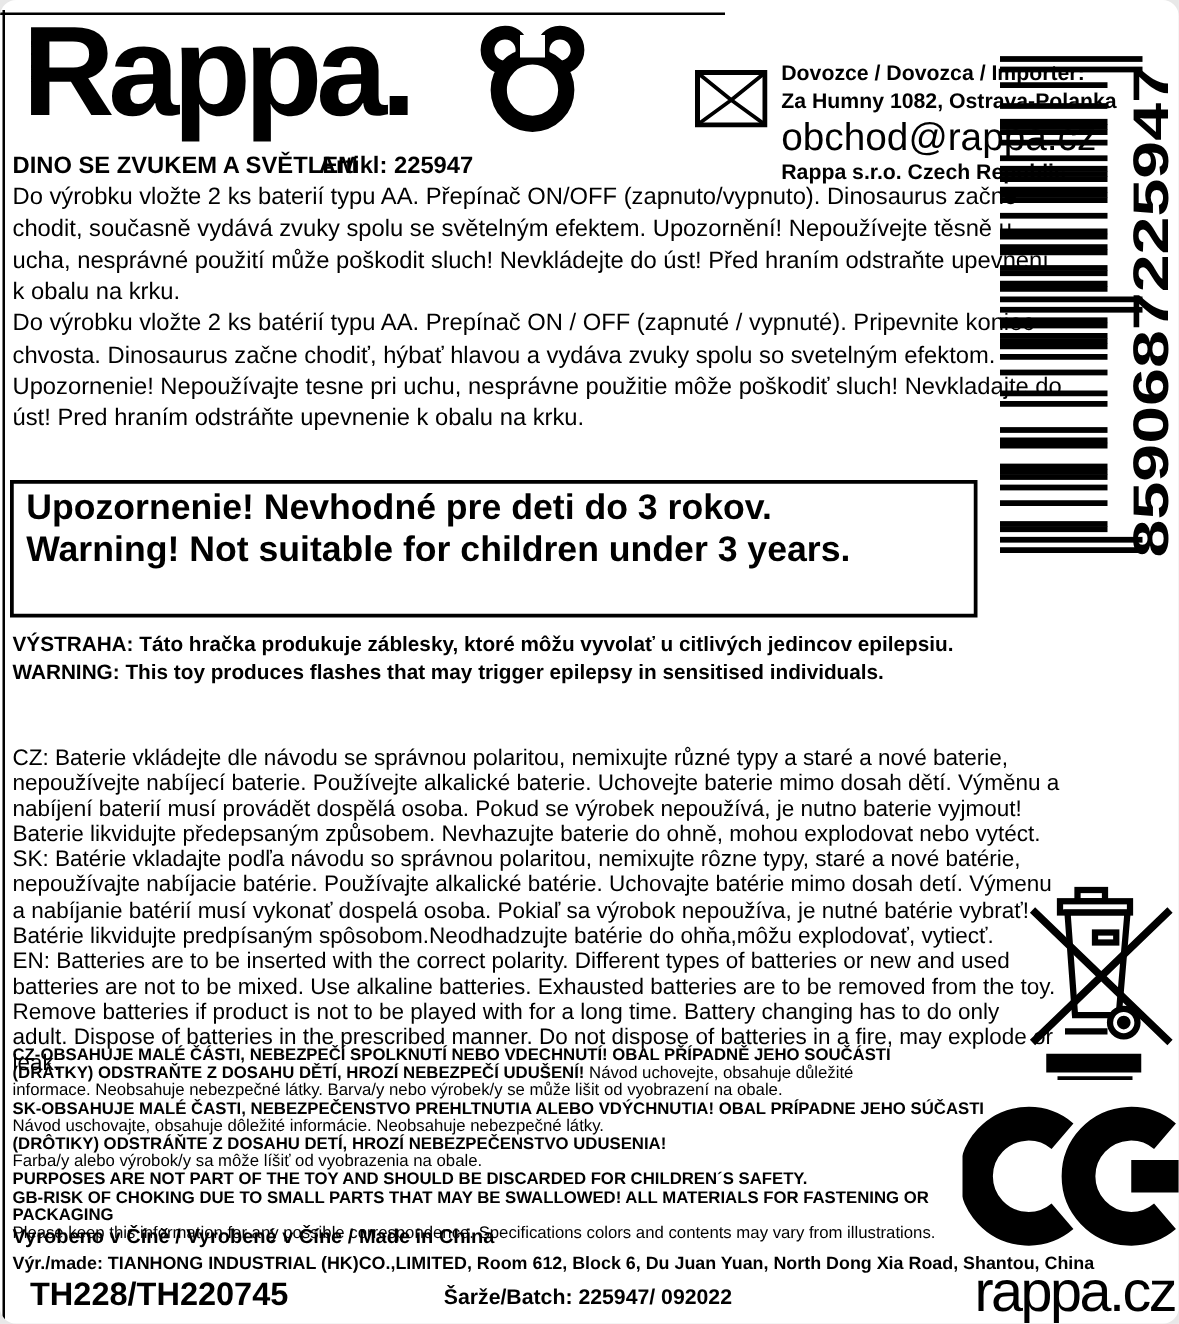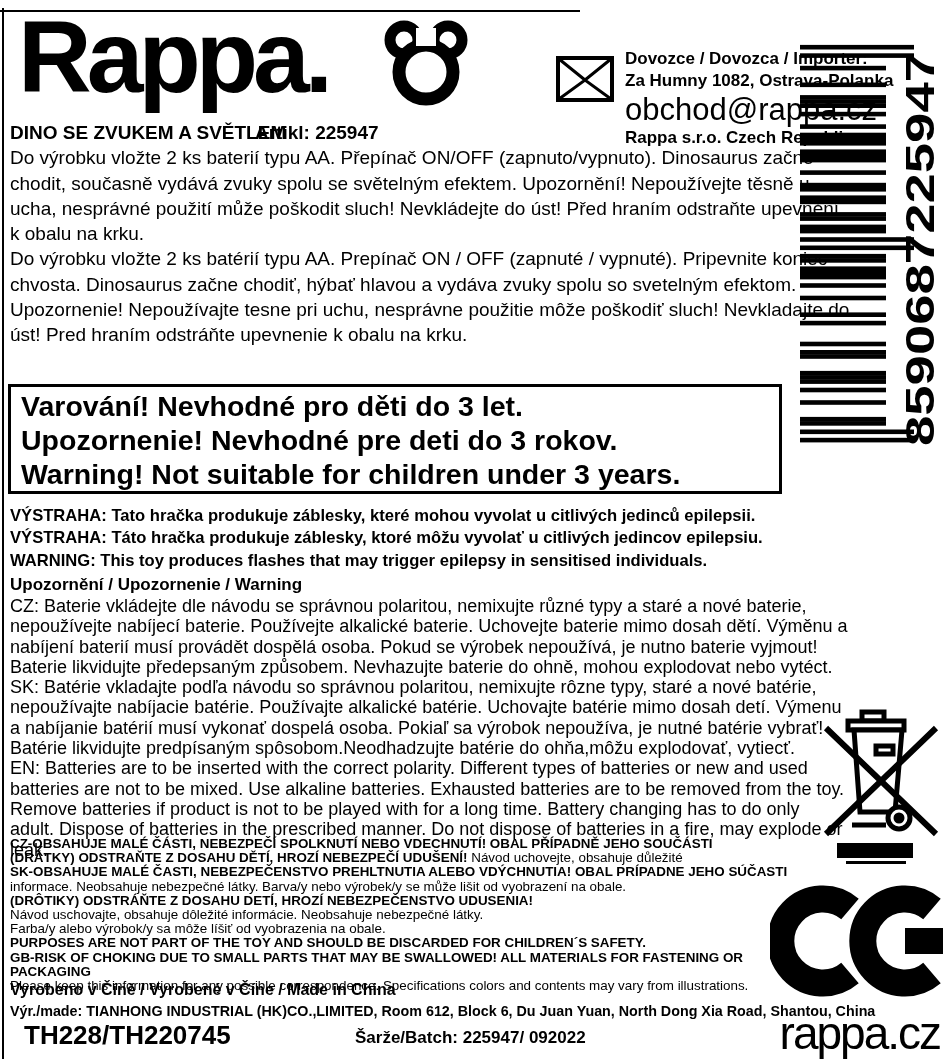--- a/index.html
+++ b/index.html
@@ -1,19 +1,20 @@
 <!DOCTYPE html>
 <html><head>
 <meta charset="utf-8">
 <style>
   html,body{margin:0;padding:0;background:#e8e8e8;}
   .page{
     position:relative;width:943px;height:1059px;background:#fff;
     font-family:"Liberation Sans",sans-serif;color:#000;overflow:hidden;
     margin:0 auto;
+    border-radius:13px;
   }
   .abs{position:absolute;}
   .ink{background:#000;}
   
   .border-left{left:2px;top:8px;width:2px;height:1051px;}
   .border-top{left:0;top:10px;width:580px;height:2px;}
 
   
   .logo-text{left:18px;top:6px;font-size:102px;font-weight:bold;letter-spacing:-5px;line-height:1;}
   .bear{left:380px;top:20px;}
@@ -95,45 +96,42 @@
   <div class="abs product">
     <div class="title-row">
       <span class="ptitle">DINO SE ZVUKEM A SVĚTLEM</span>
       <span class="artikl">Artikl: 225947</span>
     </div>
     <div>Do výrobku vložte 2 ks baterií typu AA. Přepínač ON/OFF (zapnuto/vypnuto). Dinosaurus začne chodit, současně vydává zvuky spolu se světelným efektem. Upozornění! Nepoužívejte těsně u ucha, nesprávné použití může poškodit sluch! Nevkládejte do úst! Před hraním odstraňte upevnění k obalu na krku.</div>
     <div>Do výrobku vložte 2 ks batérií typu AA. Prepínač ON / OFF (zapnuté / vypnuté). Pripevnite koniec chvosta. Dinosaurus začne chodiť, hýbať hlavou a vydáva zvuky spolu so svetelným efektom. Upozornenie! Nepoužívajte tesne pri uchu, nesprávne použitie môže poškodiť sluch! Nevkladajte do úst! Pred hraním odstráňte upevnenie k obalu na krku.</div>
   </div>
 
   <div class="abs warnbox">
-    <div>Varování! Nevhodné pro děti do 3 let.</div>
     <div>Upozornenie! Nevhodné pre deti do 3 rokov.</div>
     <div>Warning! Not suitable for children under 3 years.</div>
   </div>
 
   <div class="abs epilepsy">
-    <div>VÝSTRAHA: Tato hračka produkuje záblesky, které mohou vyvolat u citlivých jedinců epilepsii.</div>
     <div>VÝSTRAHA: Táto hračka produkuje záblesky, ktoré môžu vyvolať u citlivých jedincov epilepsiu.</div>
     <div>WARNING: This toy produces flashes that may trigger epilepsy in sensitised individuals.</div>
   </div>
 
-  <div class="abs bat-head">Upozornění / Upozornenie / Warning</div>
   <div class="abs battery">
     <p><b>CZ:</b><span> Baterie vkládejte dle návodu se správnou polaritou, nemixujte různé typy a staré a nové baterie, nepoužívejte nabíjecí baterie. Používejte alkalické baterie. Uchovejte baterie mimo dosah dětí. Výměnu a nabíjení baterií musí provádět dospělá osoba. Pokud se výrobek nepoužívá, je nutno baterie vyjmout! Baterie likvidujte předepsaným způsobem. Nevhazujte baterie do ohně, mohou explodovat nebo vytéct.</span></p>
     <p><b>SK:</b><span> Batérie vkladajte podľa návodu so správnou polaritou, nemixujte rôzne typy, staré a nové batérie, nepoužívajte nabíjacie batérie. Používajte alkalické batérie. Uchovajte batérie mimo dosah detí. Výmenu a nabíjanie batérií musí vykonať dospelá osoba. Pokiaľ sa výrobok nepoužíva, je nutné batérie vybrať! Batérie likvidujte predpísaným spôsobom.Neodhadzujte batérie do ohňa,môžu explodovať, vytiecť.</span></p>
     <p><b>EN:</b><span> Batteries are to be inserted with the correct polarity. Different types of batteries or new and used batteries are not to be mixed. Use alkaline batteries.  Exhausted batteries are to be removed from the toy. Remove batteries if product is not to be played with for a long time. Battery changing has to do only adult. Dispose of batteries in the prescribed manner. Do not dispose of batteries in a fire, may explode or leak.</span></p>
   </div>
 
   <div class="abs fineprint">
       <div class="sp-line"><span class="b">CZ-OBSAHUJE MALÉ ČÁSTI, NEBEZPEČÍ SPOLKNUTÍ NEBO VDECHNUTÍ! OBAL PŘÍPADNĚ JEHO SOUČÁSTI</span></div>
       <div class="sp-line"><span class="b">(DRÁTKY) ODSTRAŇTE Z DOSAHU DĚTÍ, HROZÍ NEBEZPEČÍ UDUŠENÍ!</span><span> Návod uchovejte, obsahuje důležité</span></div>
+      <div class="sp-line"><span>informace. Neobsahuje nebezpečné látky. Barva/y nebo výrobek/y se může lišit od vyobrazení na obale.</span></div>
       <div class="sp-line"><span class="b">SK-OBSAHUJE MALÉ ČASTI, NEBEZPEČENSTVO PREHLTNUTIA ALEBO VDÝCHNUTIA! OBAL PRÍPADNE JEHO SÚČASTI</span></div>
-      <div class="sp-line"><span>informace. Neobsahuje nebezpečné látky. Barva/y nebo výrobek/y se může lišit od vyobrazení na obale.</span></div>
+      <div class="sp-line"><span>Návod uschovajte, obsahuje dôležité informácie. Neobsahuje nebezpečné látky.</span></div>
       <div class="sp-line"><span class="b">(DRÔTIKY) ODSTRÁŇTE Z DOSAHU DETÍ, HROZÍ NEBEZPEČENSTVO UDUSENIA!</span></div>
-      <div class="sp-line"><span>Návod uschovajte, obsahuje dôležité informácie. Neobsahuje nebezpečné látky.</span></div>
       <div class="sp-line"><span>Farba/y alebo výrobok/y sa môže líšiť od vyobrazenia na obale.</span></div>
       <div class="sp-line"><span class="b">PURPOSES ARE NOT PART OF THE TOY AND SHOULD BE DISCARDED FOR CHILDREN´S SAFETY.</span></div>
       <div class="sp-line"><span class="b">GB-RISK OF CHOKING DUE TO SMALL PARTS THAT MAY BE SWALLOWED! ALL MATERIALS FOR FASTENING OR PACKAGING</span></div>
       <div class="sp-line"><span>Please keep this information for any possible correspondence. Specifications colors and contents may vary from illustrations.</span></div>
     </div>
 
   <div class="abs made-in">Vyrobeno v Číně / Vyrobené v Číne / Made in China</div>
   <div class="abs manufacturer">Výr./made: TIANHONG INDUSTRIAL (HK)CO.,LIMITED, Room 612, Block 6, Du Juan Yuan, North Dong Xia Road, Shantou, China</div>
   <div class="abs item-code">TH228/TH220745</div>
   <div class="abs batch">Šarže/Batch: 225947/ 092022</div>

